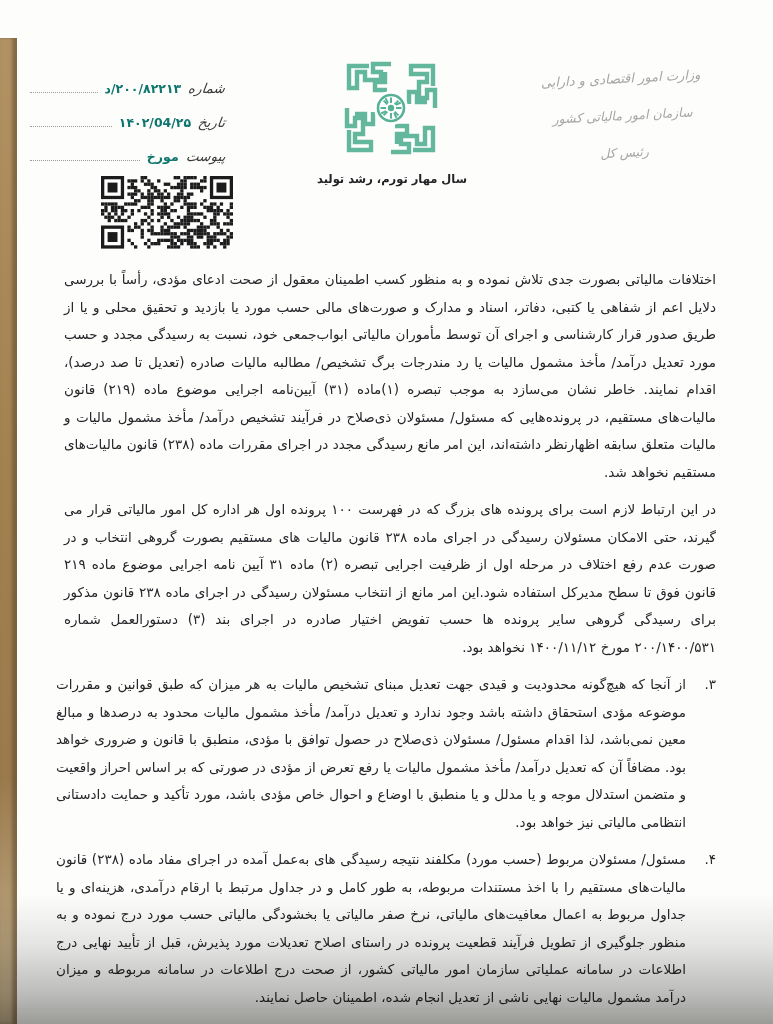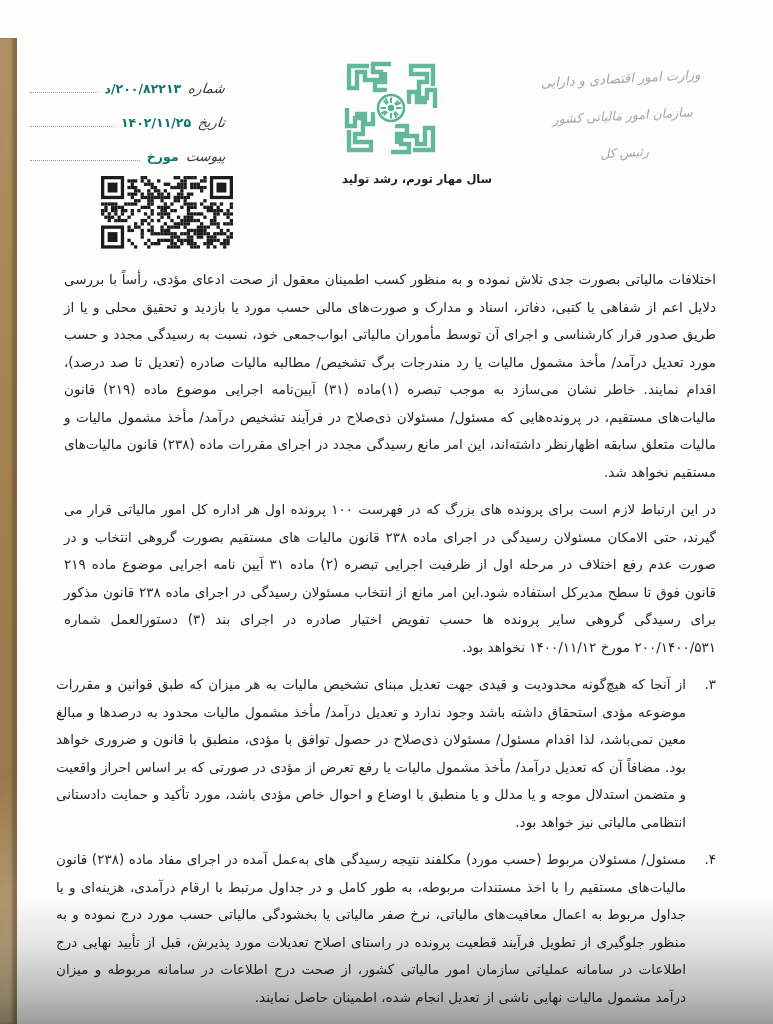--- a/index.html
+++ b/index.html
@@ -28,21 +28,21 @@
   }
   .fvalue{
     font-size:12.5px;font-weight:bold;color:#0f766e;white-space:nowrap;
     line-height:1;padding-bottom:3px;letter-spacing:.3px;
   }
   .fdots{flex:1;border-bottom:1.5px dotted #9b9b98;margin-bottom:5px;}
   .qr{position:absolute;left:101px;top:176px;width:132px;height:74px;}
   .qr svg{display:block;width:100%;height:100%;}
   .logo-wrap{position:absolute;left:341px;top:58px;width:100px;height:100px;}
   .slogan{
-    position:absolute;left:292px;top:172px;width:200px;
+    position:absolute;left:292px;top:172px;width:200px;text-align:center;
     font-size:11.5px;font-weight:bold;color:#232327;direction:rtl;
   }
   .callig{
     position:absolute;right:58px;top:60px;width:185px;text-align:center;
     color:#a5a5a3;direction:rtl;transform:rotate(-3deg);
     font-style:italic;
   }
   .callig .cl{line-height:37px;white-space:nowrap;}
   .callig .cl1{font-size:13px;}
   .callig .cl2{font-size:12.5px;}
@@ -78,21 +78,21 @@
   <div class="page">
 
     <div class="hdr-fields">
       <div class="frow">
         <span class="flabel">شماره</span>
         <span class="fvalue">۲۰۰/۸۲۲۱۳/د</span>
         <span class="fdots"></span>
       </div>
       <div class="frow">
         <span class="flabel">تاریخ</span>
-        <span class="fvalue">۱۴۰۲/۱۱/۲۵</span>
+        <span class="fvalue">۱۴۰۲/04/۲۵</span>
         <span class="fdots"></span>
       </div>
       <div class="frow">
         <span class="flabel">پیوست</span>
         <span class="fvalue">مورخ</span>
         <span class="fdots"></span>
       </div>
     </div>
 
     <div class="qr">

